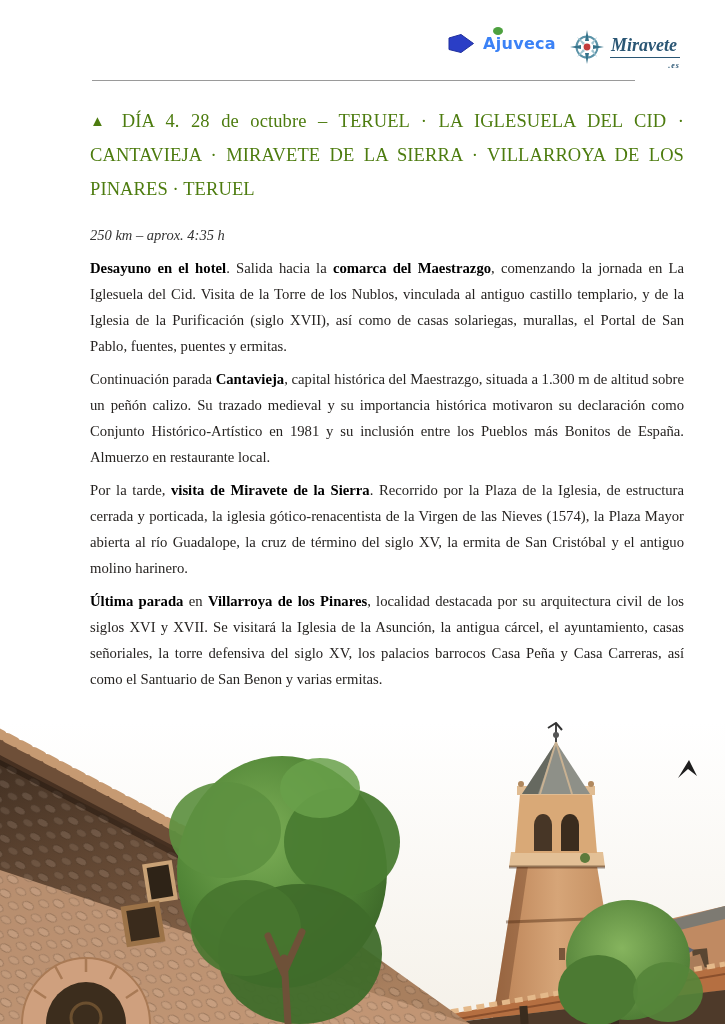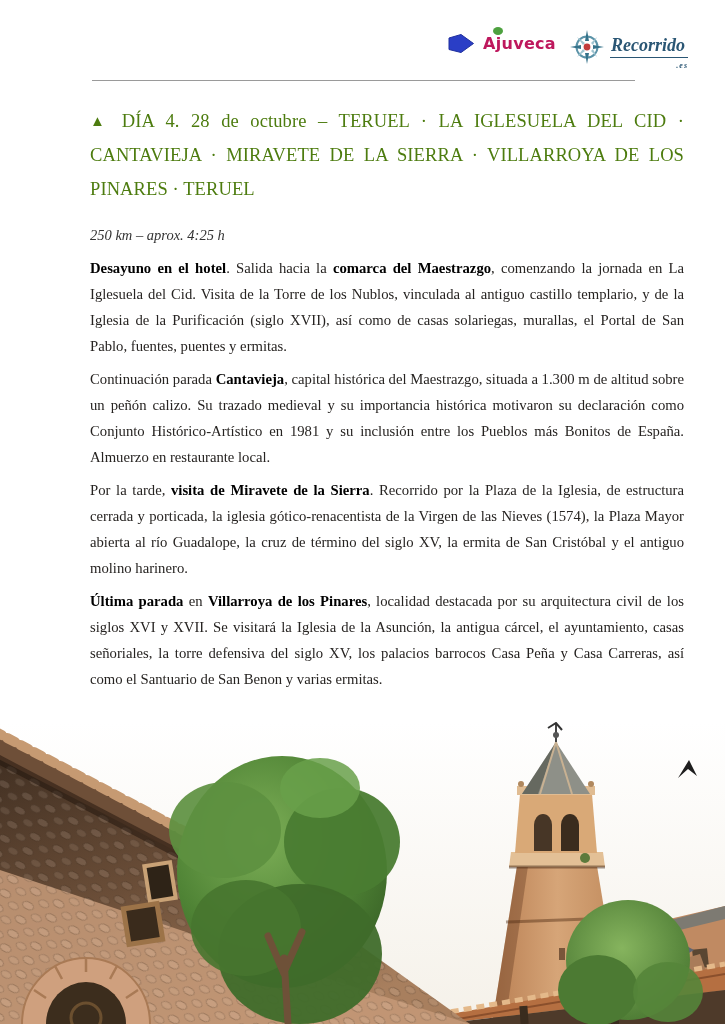--- a/index.html
+++ b/index.html
@@ -2,21 +2,21 @@
 <html><head>
 <meta charset="utf-8">
 <style>
   html,body{margin:0;padding:0;background:#ffffff;}
   .page{
     position:relative;width:725px;height:1024px;background:#ffffff;overflow:hidden;
     font-family:"Liberation Serif",serif;color:#262321;
   }
   
   .logo-ajuveca{position:absolute;left:447px;top:33px;display:flex;align-items:center;gap:7px;}
-  .ajuveca-label{font-family:"DejaVu Sans",sans-serif;font-weight:600;font-size:16px;color:#be185d;letter-spacing:.3px;position:relative;}
+  .ajuveca-label{font-family:"DejaVu Sans",sans-serif;font-weight:600;font-size:16px;color:#3b82f6;letter-spacing:.3px;position:relative;}
   .ajuveca-dot{position:absolute;left:448px;top:28px;width:10px;height:8px;border-radius:50%;background:#4da13f;}
   .logo-grantours{position:absolute;left:569px;top:29px;display:flex;align-items:flex-start;gap:5px;}
   .gt-text{font-style:italic;font-weight:700;font-size:18px;color:#2a5674;border-bottom:1.5px solid #2a5674;position:relative;margin-top:6px;padding:0 3px 1px 1px;}
   .gt-tld{position:absolute;right:0;bottom:-13px;font-size:8px;letter-spacing:1px;font-style:italic;color:#2a5674;margin-top:9px;}
   .rule{position:absolute;left:92px;top:80px;width:543px;border:none;border-top:1.6px solid #9a9a9a;margin:0;}
   
   main{position:absolute;left:90px;top:98px;width:594px;}
   h1{font-size:18.5px;font-weight:400;line-height:34px;color:#4d7c0f;text-align:justify;margin:6px 0 0 0;letter-spacing:.1px;}
   .tri{font-size:15px;margin-right:10px;vertical-align:1px;}
   .meta{font-style:italic;font-size:14.5px;line-height:26px;color:#333;margin:16px 0 0 0;}
@@ -50,30 +50,30 @@
       </g>
       <g fill="#9fc4d0">
         <polygon points="8,8 16,14 14,16"></polygon>
         <polygon points="28,8 22,14 24,16"></polygon>
         <polygon points="8,28 16,22 14,20"></polygon>
         <polygon points="28,28 22,22 24,20"></polygon>
       </g>
       <circle cx="18" cy="18" r="3.4" fill="#c23b3b"></circle>
     </svg>
     <span class="gt-text">
-      <span>Recorrido</span>
+      <span>Miravete</span>
       <span class="gt-tld">.es</span>
     </span>
   </div>
 
   <hr class="rule">
 
   <main>
     <h1><span class="tri">▲</span><span>DÍA 4. 28 de octubre – TERUEL · LA IGLESUELA DEL CID · CANTAVIEJA · MIRAVETE DE LA SIERRA · VILLARROYA DE LOS PINARES · TERUEL</span></h1>
-    <p class="meta">250 km – aprox. 4:25 h</p>
+    <p class="meta">250 km – aprox. 4:35 h</p>
     <p class="body"><b>Desayuno en el hotel</b><span>. Salida hacia la </span><b>comarca del Maestrazgo</b><span>, comenzando la jornada en La Iglesuela del Cid. Visita de la Torre de los Nublos, vinculada al antiguo castillo templario, y de la Iglesia de la Purificación (siglo XVII), así como de casas solariegas, murallas, el Portal de San Pablo, fuentes, puentes y ermitas.</span></p>
     <p class="body"><span>Continuación parada </span><b>Cantavieja</b><span>, capital histórica del Maestrazgo, situada a 1.300 m de altitud sobre un peñón calizo. Su trazado medieval y su importancia histórica motivaron su declaración como Conjunto Histórico-Artístico en 1981 y su inclusión entre los Pueblos más Bonitos de España. Almuerzo en restaurante local.</span></p>
     <p class="body"><span>Por la tarde, </span><b>visita de Miravete de la Sierra</b><span>. Recorrido por la Plaza de la Iglesia, de estructura cerrada y porticada, la iglesia gótico-renacentista de la Virgen de las Nieves (1574), la Plaza Mayor abierta al río Guadalope, la cruz de término del siglo XV, la ermita de San Cristóbal y el antiguo molino harinero.</span></p>
     <p class="body"><b>Última parada</b><span> en </span><b>Villarroya de los Pinares</b><span>, localidad destacada por su arquitectura civil de los siglos XVI y XVII. Se visitará la Iglesia de la Asunción, la antigua cárcel, el ayuntamiento, casas señoriales, la torre defensiva del siglo XV, los palacios barrocos Casa Peña y Casa Carreras, así como el Santuario de San Benon y varias ermitas.</span></p>
   </main>
 
   <figure class="photo" role="img" aria-label="Village scene: rustic stone houses with a large arched stone doorway on the left, a tall leafy tree in the centre, the sandstone church bell tower with grey spire against a white sky, tiled roofs at the lower right and a bird flying top right.">
     <svg width="725" height="302" viewBox="0 0 725 302" preserveAspectRatio="none">
       <defs>
         <linearGradient id="sky" x1="0" y1="0" x2="0" y2="1">

